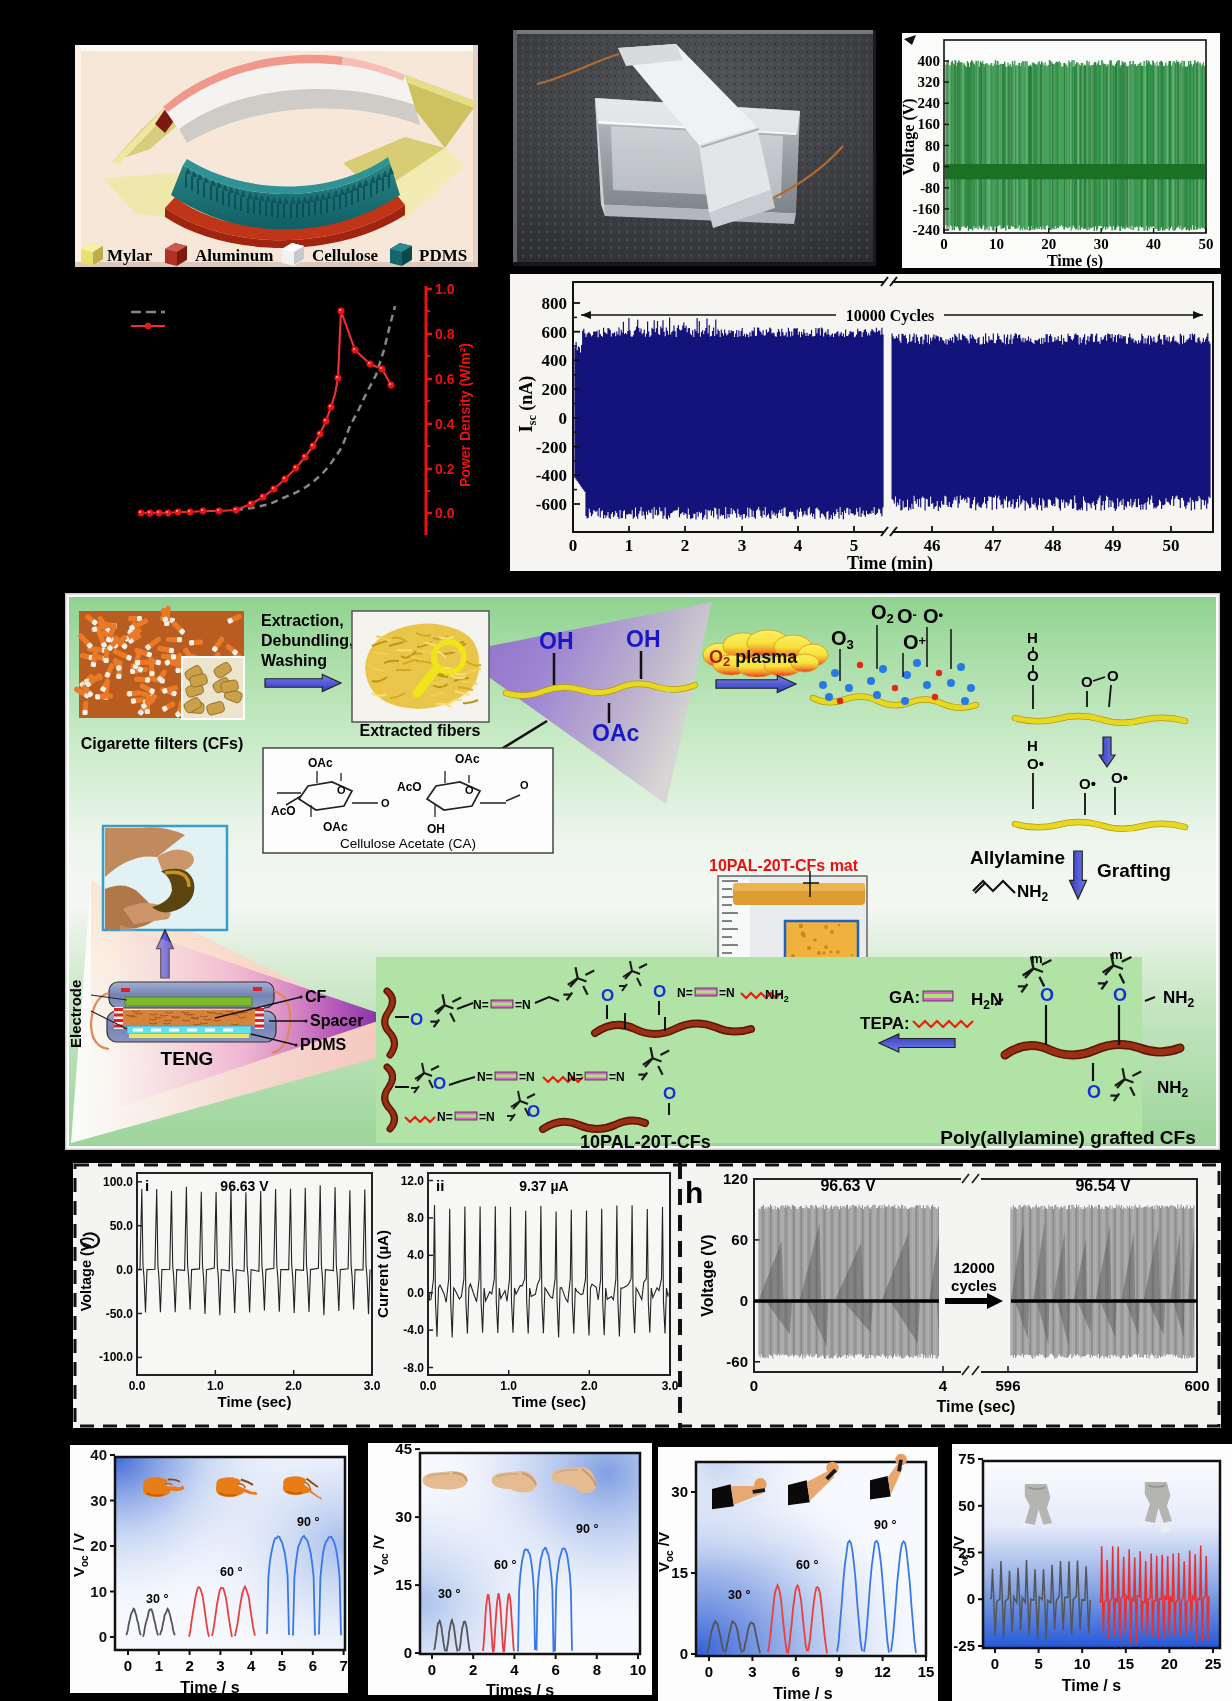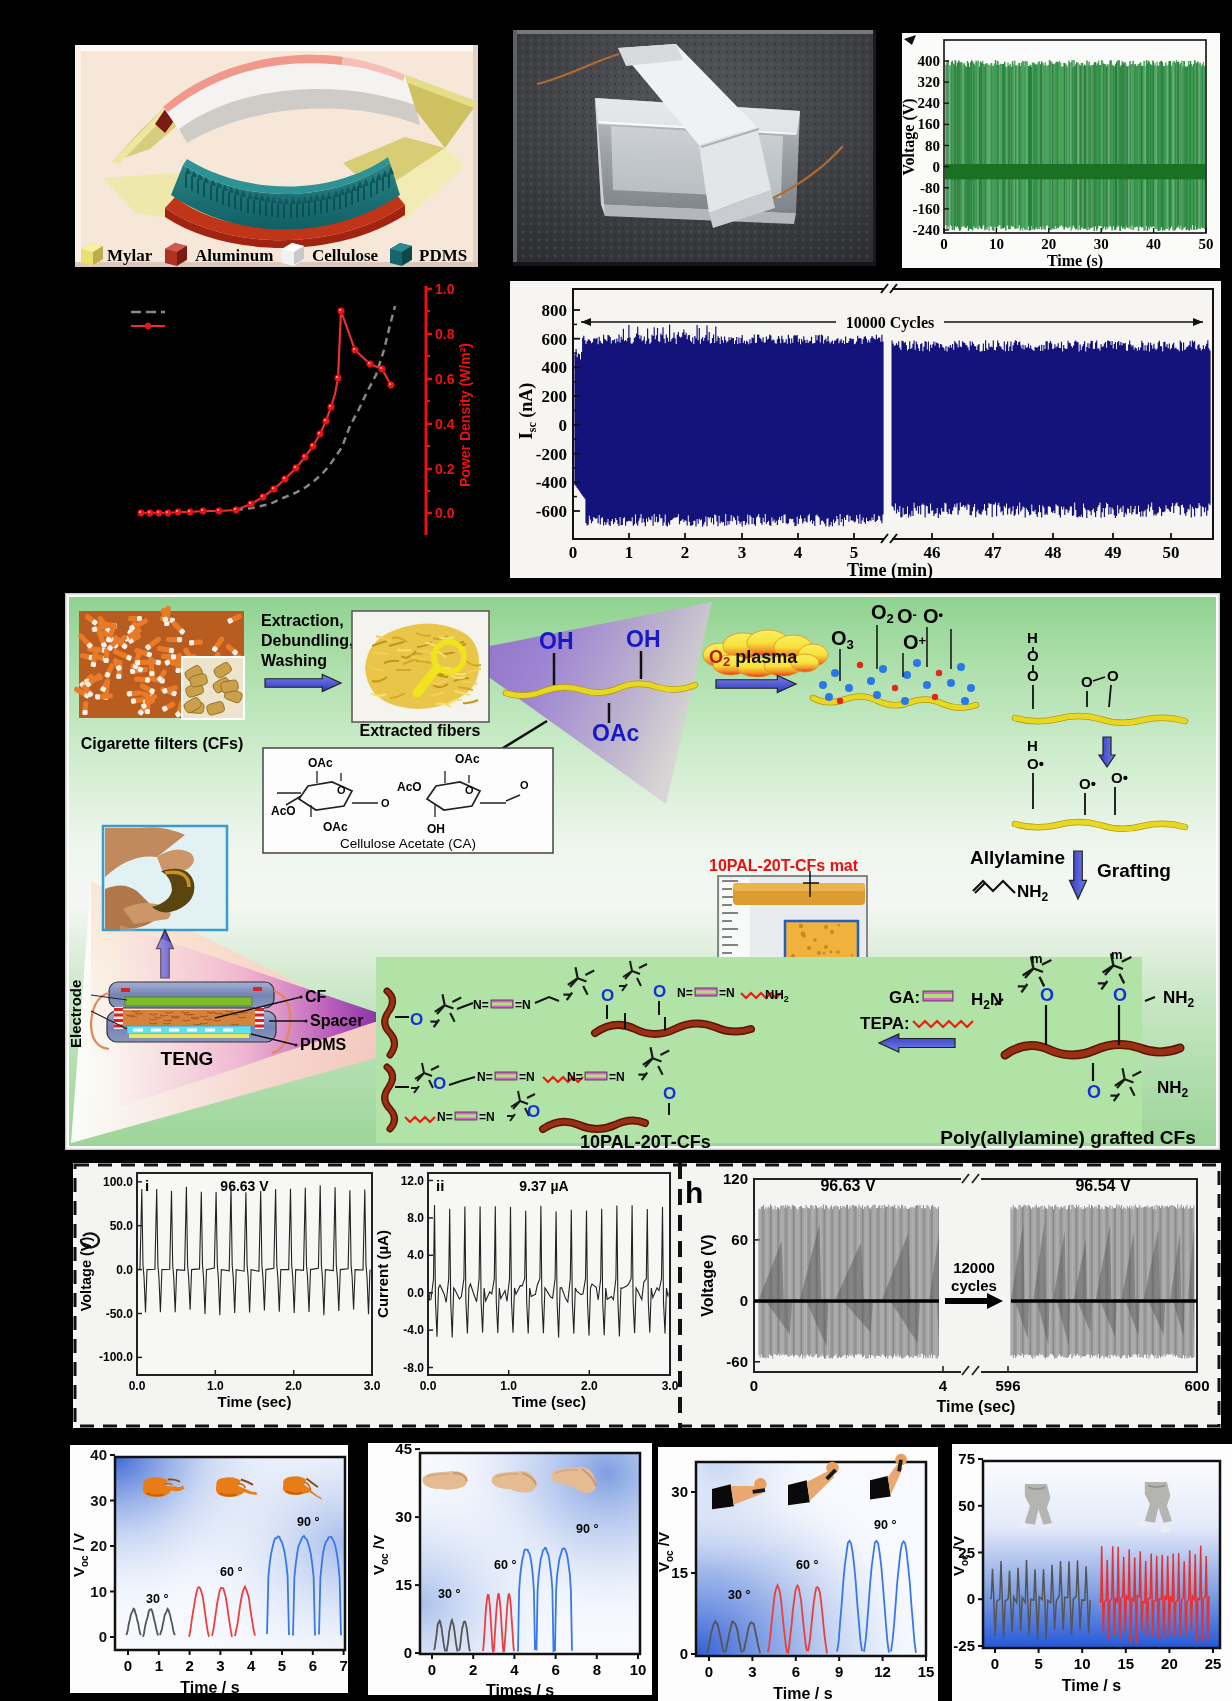--- a/index.html
+++ b/index.html
@@ -500,21 +500,21 @@
       <circle cx="310" cy="94" r="3.4" fill="#e81818" stroke="#b00" stroke-width="0.6"></circle>
       <circle cx="309" cy="93" r="1.1" fill="#ff9a9a"></circle>
       <circle cx="322" cy="99" r="3.4" fill="#e81818" stroke="#b00" stroke-width="0.6"></circle>
       <circle cx="321" cy="98" r="1.1" fill="#ff9a9a"></circle>
       <circle cx="331" cy="115" r="3.4" fill="#e81818" stroke="#b00" stroke-width="0.6"></circle>
       <circle cx="330" cy="114" r="1.1" fill="#ff9a9a"></circle>
       <path d="M71 42h10 m5 0 h10 m5 0 h4" stroke="#888" stroke-width="2.5" fill="none"></path>
       <path d="M71 56h34" stroke="#e83030" stroke-width="2"></path>
       <circle cx="88" cy="56" r="3.2" fill="#e81818"></circle>
     </svg></div>
-<div class="abs" style="left:510px;top:281px;text-decoration:underline;"><svg width="711" height="297" viewBox="0 0 711 297">
+<div class="abs" style="left:510px;top:274px;text-decoration:underline;"><svg width="711" height="297" viewBox="0 0 711 297">
       <rect width="711" height="297" fill="#f6f5f2"></rect>
       <path d="M65.0 73.6V204.1M66.1 68.1V205.6M67.2 76.3V207.1M68.3 72.5V208.6M69.4 73.2V210.1M70.5 78.4V211.7M71.6 71.0V213.2M72.7 56.7V214.7M73.8 54.7V216.2M74.9 59.2V217.8M76.0 62.9V242.1M77.1 60.3V244.5M78.2 58.4V243.8M79.3 58.6V234.8M80.4 59.9V238.6M81.5 62.3V242.2M82.6 61.2V240.2M83.7 57.8V235.9M84.8 57.2V237.1M85.9 57.9V237.9M87.0 56.8V236.8M88.1 63.2V242.3M89.2 55.8V233.9M90.3 59.9V243.4M91.4 62.0V237.3M92.5 62.8V236.2M93.6 53.7V244.6M94.7 58.1V240.9M95.8 58.9V243.8M96.9 60.3V241.6M98.0 54.0V238.1M99.1 54.6V243.8M100.2 55.9V245.1M101.3 62.6V240.1M102.4 59.2V237.9M103.5 59.3V243.0M104.6 58.3V241.3M105.7 62.3V237.0M106.8 57.5V239.0M107.9 60.4V242.9M109.0 53.6V245.1M110.1 61.4V235.9M111.2 55.8V244.2M112.3 58.5V244.1M113.4 47.8V237.2M114.5 59.9V236.2M115.6 59.1V244.8M116.7 60.3V240.6M117.8 57.0V240.6M118.9 43.9V239.8M120.0 56.5V240.1M121.1 62.4V240.6M122.2 62.7V236.2M123.3 61.2V244.8M124.4 57.1V243.3M125.5 55.7V233.4M126.6 52.4V242.5M127.7 45.8V244.8M128.8 53.9V239.8M129.9 57.8V237.0M131.0 54.6V233.0M132.1 60.2V241.7M133.2 59.0V237.6M134.3 55.5V241.2M135.4 62.7V245.3M136.5 59.8V237.5M137.6 47.4V240.8M138.7 57.6V236.2M139.8 63.0V238.4M140.9 61.6V239.3M142.0 53.8V235.3M143.1 55.0V244.7M144.2 46.3V233.0M145.3 58.2V241.1M146.4 54.2V235.8M147.5 47.1V241.5M148.6 60.1V240.8M149.7 60.9V233.3M150.8 52.6V237.2M151.9 54.2V237.3M153.0 46.3V244.7M154.1 57.8V241.5M155.2 62.2V233.6M156.3 53.4V244.6M157.4 56.7V245.6M158.5 60.4V241.4M159.6 43.4V243.8M160.7 60.5V239.2M161.8 58.0V239.0M162.9 56.8V237.8M164.0 51.6V236.8M165.1 57.2V236.5M166.2 63.0V236.5M167.3 53.7V236.1M168.4 51.0V233.3M169.5 55.6V243.3M170.6 56.6V240.1M171.7 55.7V239.3M172.8 51.4V238.0M173.9 48.6V241.0M175.0 54.1V239.1M176.1 51.8V240.0M177.2 58.3V244.6M178.3 54.3V234.4M179.4 54.1V240.7M180.5 59.7V244.7M181.6 61.2V244.5M182.7 56.3V243.9M183.8 63.1V239.7M184.9 55.1V239.7M186.0 57.3V245.5M187.1 44.0V237.9M188.2 59.2V242.7M189.3 47.0V237.7M190.4 62.8V239.3M191.5 58.1V238.4M192.6 56.2V245.8M193.7 59.9V243.4M194.8 56.7V241.1M195.9 53.9V235.6M197.0 44.6V245.2M198.1 59.6V236.1M199.2 51.0V237.3M200.3 62.4V236.0M201.4 62.1V241.4M202.5 57.0V236.9M203.6 53.6V243.4M204.7 62.1V233.6M205.8 45.5V234.3M206.9 60.3V240.6M208.0 55.3V245.3M209.1 57.0V234.7M210.2 63.0V242.3M211.3 55.4V240.6M212.4 59.0V241.4M213.5 61.6V241.0M214.6 55.4V244.7M215.7 59.2V232.9M216.8 61.6V244.5M217.9 60.2V240.0M219.0 56.2V243.6M220.1 59.0V240.0M221.2 56.2V234.0M222.3 57.3V240.2M223.4 57.0V235.6M224.5 62.9V237.1M225.6 59.4V239.2M226.7 55.9V243.7M227.8 63.1V234.8M228.9 56.6V240.1M230.0 62.2V242.7M231.1 57.0V241.1M232.2 53.9V245.4M233.3 61.9V240.0M234.4 59.7V240.1M235.5 62.7V244.0M236.6 59.8V241.7M237.7 60.7V233.4M238.8 63.2V243.4M239.9 58.3V234.0M241.0 62.3V235.8M242.1 56.4V243.0M243.2 57.3V236.8M244.3 53.4V243.2M245.4 62.1V244.8M246.5 61.7V236.6M247.6 53.4V235.3M248.7 53.7V233.0M249.8 56.7V236.6M250.9 57.9V242.0M252.0 60.4V243.8M253.1 56.3V236.7M254.2 61.7V241.1M255.3 61.2V233.1M256.4 55.5V242.7M257.5 58.5V241.1M258.6 57.7V239.8M259.7 53.6V244.1M260.8 54.6V244.9M261.9 59.5V236.5M263.0 58.6V240.5M264.1 59.3V238.4M265.2 62.2V241.7M266.3 62.7V239.8M267.4 58.3V244.1M268.5 55.1V238.7M269.6 57.5V235.9M270.7 62.2V239.3M271.8 54.7V235.1M272.9 58.3V241.9M274.0 61.8V233.7M275.1 61.2V233.6M276.2 58.2V242.1M277.3 62.7V243.3M278.4 53.8V242.2M279.5 57.2V237.9M280.6 62.5V237.5M281.7 57.5V238.3M282.8 61.7V237.7M283.9 54.4V241.4M285.0 54.2V245.3M286.1 54.8V244.7M287.2 53.9V235.8M288.3 60.8V243.1M289.4 57.7V237.8M290.5 63.2V234.3M291.6 58.0V237.5M292.7 60.4V242.6M293.8 55.3V240.5M294.9 58.9V236.9M296.0 61.9V240.4M297.1 58.8V241.4M298.2 62.0V234.7M299.3 60.2V233.0M300.4 60.0V240.6M301.5 55.8V239.1M302.6 62.4V242.7M303.7 62.2V240.0M304.8 62.0V245.1M305.9 54.0V234.6M307.0 59.3V233.4M308.1 54.4V235.3M309.2 54.1V236.5M310.3 61.5V243.7M311.4 53.4V239.8M312.5 54.6V239.4M313.6 62.6V240.7M314.7 58.9V242.7M315.8 57.6V245.2M316.9 60.6V238.1M318.0 55.0V237.1M319.1 60.6V245.7M320.2 62.4V244.1M321.3 60.8V241.1M322.4 59.4V245.2M323.5 62.9V238.5M324.6 59.8V242.1M325.7 59.6V240.0M326.8 57.9V235.1M327.9 57.2V237.9M329.0 62.2V244.5M330.1 59.7V233.0M331.2 57.9V241.1M332.3 62.0V238.0M333.4 59.4V245.3M334.5 63.1V236.6M335.6 55.4V239.1M336.7 62.0V234.3M337.8 62.1V233.8M338.9 60.3V240.7M340.0 57.3V234.9M341.1 57.5V239.2M342.2 58.3V239.5M343.3 57.8V239.7M344.4 63.3V241.5M345.5 62.4V240.4M346.6 60.4V234.2M347.7 54.7V237.7M348.8 57.5V242.4M349.9 56.9V233.2M351.0 57.6V242.9M352.1 62.9V239.6M353.2 58.2V236.5M354.3 55.7V240.9M355.4 55.2V242.7M356.5 57.7V236.7M357.6 61.5V240.1M358.7 59.2V240.5M359.8 61.4V239.3M360.9 57.3V239.7M362.0 54.9V236.4M363.1 56.4V239.1M364.2 57.8V232.9M365.3 58.6V240.9M366.4 53.8V239.9M367.5 58.1V238.7M368.6 56.7V234.6M369.7 56.6V235.4M370.8 60.8V239.5M371.9 53.8V242.2M373.0 60.5V233.6M382.1 59.4V225.0M383.2 62.5V226.3M384.3 65.0V229.6M385.4 64.2V222.4M386.5 62.3V232.6M387.6 64.0V228.6M388.7 60.3V230.9M389.8 66.7V225.0M390.9 69.0V236.5M392.0 59.7V235.9M393.1 60.0V226.8M394.2 62.1V233.8M395.3 61.1V232.9M396.4 64.2V232.9M397.5 69.4V225.5M398.6 67.9V236.4M399.7 60.2V233.6M400.8 68.0V235.6M401.9 66.8V229.7M403.0 62.8V235.0M404.1 59.6V221.7M405.2 68.8V226.9M406.3 60.5V229.7M407.4 63.2V225.2M408.5 67.3V232.7M409.6 70.0V225.0M410.7 63.1V233.5M411.8 62.2V223.7M412.9 70.2V222.6M414.0 65.8V224.0M415.1 59.9V236.6M416.2 61.0V224.7M417.3 68.5V225.3M418.4 60.6V232.6M419.5 70.2V232.5M420.6 63.7V222.5M421.7 66.8V230.0M422.8 63.3V228.9M423.9 60.4V235.1M425.0 64.8V232.9M426.1 61.3V232.0M427.2 62.2V226.9M428.3 62.4V237.0M429.4 66.8V232.5M430.5 62.9V234.1M431.6 63.6V227.1M432.7 66.0V230.4M433.8 66.9V230.8M434.9 69.5V221.7M436.0 65.2V222.4M437.1 70.6V231.1M438.2 65.5V233.0M439.3 66.8V228.0M440.4 64.1V233.0M441.5 66.5V233.4M442.6 63.0V229.8M443.7 68.8V226.3M444.8 60.0V223.2M445.9 61.8V226.3M447.0 63.3V222.3M448.1 66.4V233.7M449.2 59.6V229.6M450.3 65.4V221.6M451.4 66.3V226.1M452.5 60.2V225.2M453.6 61.4V224.1M454.7 61.9V226.4M455.8 63.8V224.7M456.9 64.6V228.8M458.0 66.5V222.7M459.1 69.3V224.1M460.2 60.3V234.0M461.3 64.5V234.6M462.4 60.8V230.2M463.5 62.8V225.9M464.6 65.0V223.0M465.7 65.5V236.3M466.8 69.1V230.6M467.9 64.2V228.4M469.0 62.9V232.3M470.1 70.4V233.2M471.2 70.6V233.7M472.3 69.8V230.5M473.4 62.6V228.6M474.5 69.9V223.1M475.6 59.3V229.7M476.7 67.3V234.3M477.8 69.1V227.0M478.9 62.3V222.0M480.0 66.3V223.1M481.1 65.5V222.7M482.2 66.3V235.9M483.3 59.6V223.4M484.4 69.1V223.6M485.5 69.3V221.5M486.6 66.1V235.2M487.7 59.4V224.0M488.8 62.0V221.7M489.9 65.3V225.8M491.0 65.8V231.2M492.1 68.0V229.9M493.2 68.9V234.2M494.3 60.6V225.1M495.4 70.3V226.8M496.5 63.6V222.4M497.6 60.4V233.4M498.7 69.9V227.8M499.8 65.5V226.6M500.9 60.6V233.3M502.0 70.1V230.2M503.1 64.4V225.3M504.2 61.7V235.0M505.3 59.2V233.5M506.4 60.1V228.1M507.5 64.0V225.0M508.6 61.2V233.4M509.7 60.6V221.6M510.8 64.6V230.6M511.9 67.5V228.4M513.0 63.8V225.6M514.1 68.6V226.5M515.2 64.3V236.4M516.3 66.7V227.0M517.4 66.3V228.9M518.5 62.6V230.7M519.6 67.2V234.3M520.7 64.5V233.4M521.8 68.0V223.6M522.9 69.0V229.9M524.0 70.0V230.7M525.1 65.9V228.8M526.2 66.2V233.2M527.3 66.8V235.9M528.4 65.5V231.3M529.5 64.5V224.1M530.6 70.0V231.2M531.7 63.7V236.6M532.8 69.8V224.5M533.9 63.9V226.6M535.0 68.1V233.9M536.1 60.2V232.4M537.2 60.2V233.8M538.3 68.5V225.5M539.4 62.1V225.3M540.5 60.1V226.2M541.6 62.6V230.9M542.7 67.9V232.1M543.8 67.4V229.8M544.9 63.2V232.3M546.0 66.5V223.2M547.1 65.3V224.5M548.2 62.3V225.2M549.3 67.0V234.0M550.4 67.0V236.5M551.5 60.7V225.5M552.6 70.4V228.4M553.7 63.9V225.8M554.8 67.2V234.1M555.9 68.0V228.2M557.0 67.8V228.5M558.1 59.8V231.8M559.2 61.9V229.5M560.3 62.3V225.5M561.4 65.3V225.6M562.5 66.6V235.0M563.6 64.4V234.3M564.7 60.4V221.5M565.8 59.6V228.9M566.9 61.0V236.0M568.0 61.2V236.4M569.1 70.6V235.0M570.2 63.4V236.1M571.3 68.9V233.7M572.4 65.4V236.2M573.5 63.3V222.4M574.6 60.2V226.8M575.7 70.5V228.8M576.8 65.9V236.9M577.9 62.3V228.7M579.0 67.3V229.2M580.1 62.6V230.4M581.2 59.8V234.3M582.3 60.1V228.9M583.4 67.9V227.4M584.5 67.7V231.6M585.6 61.5V235.9M586.7 59.6V229.9M587.8 67.8V226.2M588.9 67.2V224.1M590.0 69.7V221.5M591.1 63.2V236.7M592.2 66.0V231.2M593.3 65.2V227.1M594.4 62.6V235.9M595.5 60.9V227.0M596.6 66.8V221.7M597.7 59.5V223.0M598.8 60.1V233.5M599.9 60.3V226.2M601.0 64.1V232.9M602.1 60.0V226.4M603.2 67.4V228.6M604.3 63.1V234.3M605.4 60.9V236.9M606.5 68.3V234.9M607.6 61.2V224.2M608.7 60.0V232.5M609.8 64.2V228.2M610.9 60.9V226.5M612.0 64.4V231.1M613.1 62.1V224.7M614.2 62.7V235.9M615.3 62.1V231.7M616.4 69.5V233.5M617.5 69.8V227.6M618.6 63.6V227.8M619.7 59.5V232.0M620.8 63.4V224.8M621.9 65.5V233.6M623.0 64.3V231.2M624.1 68.5V227.9M625.2 66.3V225.0M626.3 67.2V233.3M627.4 69.8V232.9M628.5 66.3V224.8M629.6 68.9V231.0M630.7 66.5V235.7M631.8 59.8V230.2M632.9 61.9V235.6M634.0 69.6V230.4M635.1 64.2V229.1M636.2 69.4V235.8M637.3 64.3V227.8M638.4 61.6V223.5M639.5 70.5V230.6M640.6 61.7V225.7M641.7 64.2V221.5M642.8 67.8V228.9M643.9 62.8V234.5M645.0 67.5V232.9M646.1 69.0V234.5M647.2 67.5V232.4M648.3 61.6V231.5M649.4 59.8V225.8M650.5 64.9V227.4M651.6 65.4V235.0M652.7 70.6V230.9M653.8 61.0V231.2M654.9 60.7V230.2M656.0 65.7V224.2M657.1 63.2V227.8M658.2 67.2V227.7M659.3 62.6V229.6M660.4 68.6V230.9M661.5 67.0V225.6M662.6 63.4V221.9M663.7 61.7V232.0M664.8 67.4V224.8M665.9 66.4V222.5M667.0 68.3V221.4M668.1 68.6V225.1M669.2 70.3V225.7M670.3 59.8V233.9M671.4 61.5V224.1M672.5 69.8V223.8M673.6 61.5V226.6M674.7 69.0V232.4M675.8 67.7V234.7M676.9 65.8V231.2M678.0 65.5V227.7M679.1 63.9V228.7M680.2 60.0V223.4M681.3 65.8V236.6M682.4 59.5V226.1M683.5 61.3V227.8M684.6 60.1V235.5M685.7 67.8V226.7M686.8 68.7V227.5M687.9 64.2V227.0M689.0 63.2V221.9M690.1 66.8V224.6M691.2 69.4V235.6M692.3 68.1V225.4M693.4 64.2V226.3M694.5 68.1V231.3M695.6 65.3V226.4M696.7 62.7V234.8M697.8 59.2V229.6M698.9 67.2V222.6M700.0 69.6V224.0" stroke="#14137c" stroke-width="1.2" fill="none"></path>
       <rect x="63" y="8" width="640" height="250" fill="none" stroke="#111" stroke-width="2"></rect>
       <rect x="374" y="5" width="8" height="8" fill="#f6f5f2"></rect>
       <rect x="374" y="254" width="8" height="8" fill="#f6f5f2"></rect>
       <path d="M371 12l7 -9 m2 9 l7 -9" stroke="#111" stroke-width="2" fill="none"></path>
       <path d="M371 262l7 -9 m2 9 l7 -9" stroke="#111" stroke-width="2" fill="none"></path>
       <path d="M63 29.0h7" stroke="#111" stroke-width="1.8"></path>
       <text x="57" y="35.0" font-size="17" font-weight="bold" text-anchor="end" font-family="Liberation Serif, serif">800</text>
       <path d="M63 57.7h7" stroke="#111" stroke-width="1.8"></path>

